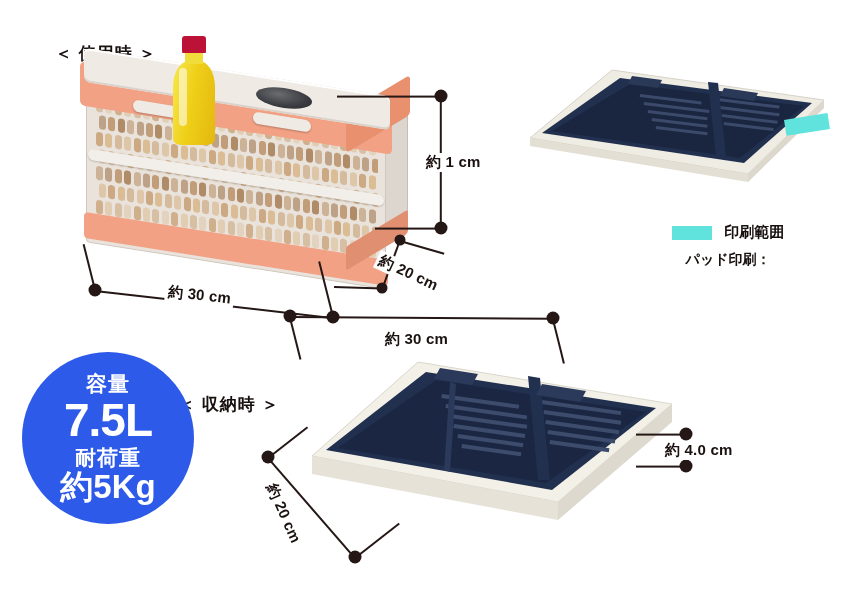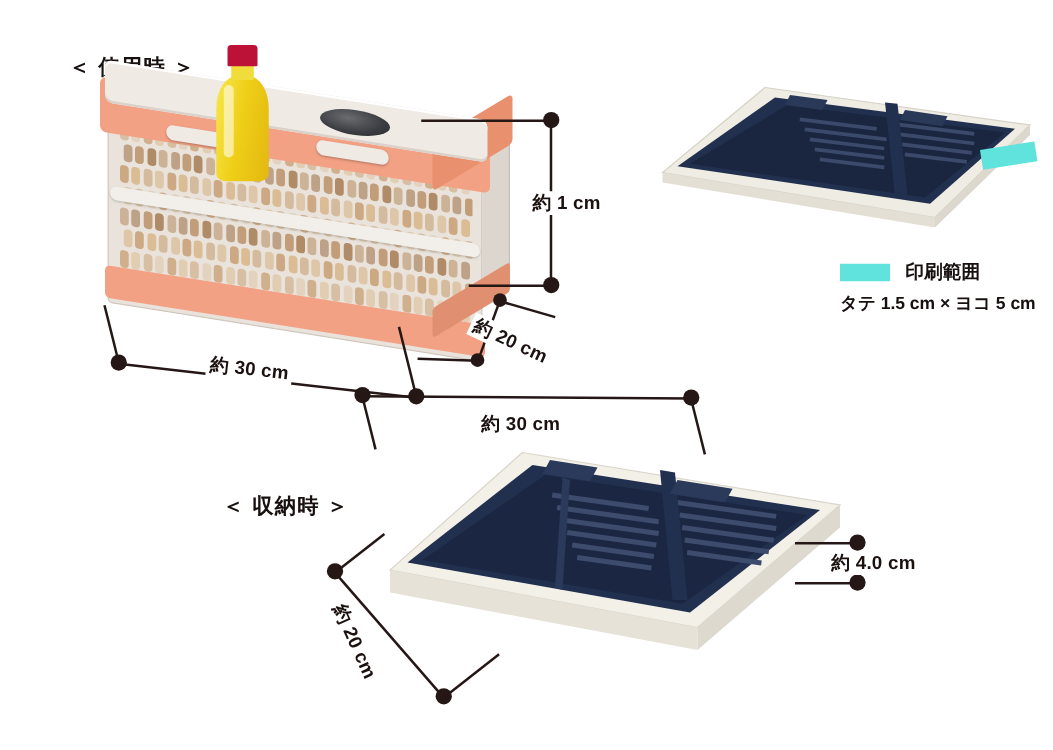--- a/index.html
+++ b/index.html
@@ -135,21 +135,21 @@
     position: absolute; left: 178px; top: 28px; width: 56px; height: 20px;
     background: radial-gradient(ellipse at 40% 35%, #6b6c70 0%, #3a3c41 60%, #25272b 100%);
     border-radius: 50%;
     transform: skewY(8deg);
   }
 
   
   .basket-folded { position: absolute; }
 
   
-  .legend { position: absolute; }
+  .legend { position: absolute; margin-top: 15px; }
   .swatch-inline {
     display: inline-block; width: 40px; height: 14px;
     background: #5fe3dc; vertical-align: middle;
   }
   .legend-row { font-size: 15px; font-weight: 700; white-space: nowrap; color: #17100f; }
   .legend-line { font-size: 14px; font-weight: 700; text-align: center; white-space: nowrap; color: #17100f; margin-top: 9px; }
 
   
   .badge {
     position: absolute; left: 22px; top: 352px;
@@ -494,21 +494,21 @@
       <path d="M212,26 L246,31 L242,39 L208,34 Z" fill="#2a3958"></path>
       <rect x="272" y="58" width="44" height="16" fill="#5fe3dc" transform="rotate(-9 272 58)"></rect>
     </svg>
   </div>
 
   <div class="legend" style="left:672px; top:208px;">
     <div class="legend-row">
       <span class="swatch-inline"></span>
       <span style="margin-left:8px;">印刷範囲</span>
     </div>
-    <div class="legend-line" style="margin-top:7px;">タテ 1.5 cm × ヨコ 5 cm</div>
+    <div class="legend-line">パッド印刷：</div>
   </div>
 
   <div class="basket-folded" style="left:300px; top:352px; width:380px; height:180px;">
     <svg width="380" height="180" viewBox="0 0 380 180">
       <polygon points="118,10 372,52 258,150 12,104" fill="#f3f0e8" stroke="#dad6cb" stroke-width="1"></polygon>
       <polygon points="12,104 258,150 258,168 12,122" fill="#e6e2d8"></polygon>
       <polygon points="258,150 372,52 372,70 258,168" fill="#ddd9ce"></polygon>
       <polygon points="126,20 356,56 252,138 26,98" fill="#22304f"></polygon>
       <polygon points="136,28 346,60 246,131 38,96" fill="#1b2742"></polygon>
       <g fill="#3d4c6d">
@@ -546,14 +546,20 @@
   <div class="leader" style="left:355px; top:557px; width:56px; transform:rotate(-38deg);"></div>
   <div class="leader" style="left:268px; top:457px; width:133px; transform:rotate(49deg);"></div>
   <div class="dimlabel" style="left:278px; top:478px; transform:rotate(66deg); transform-origin:0 0;">約 20 cm</div>
 
   <div class="dot" style="left:686px; top:434px;"></div>
   <div class="dot" style="left:686px; top:466px;"></div>
   <div class="leader" style="left:686px; top:434px; width:50px; transform:rotate(180deg);"></div>
   <div class="leader" style="left:686px; top:466px; width:50px; transform:rotate(180deg);"></div>
   <div class="dimlabel" style="left:662px; top:441px;">約 4.0 cm</div>
 
+  <div class="badge">
+    <div class="t1">容量</div>
+    <div class="t2">7.5L</div>
+    <div class="t3">耐荷重</div>
+    <div class="t4">約5Kg</div>
+  </div>
 
 </div>
 
 </body></html>

